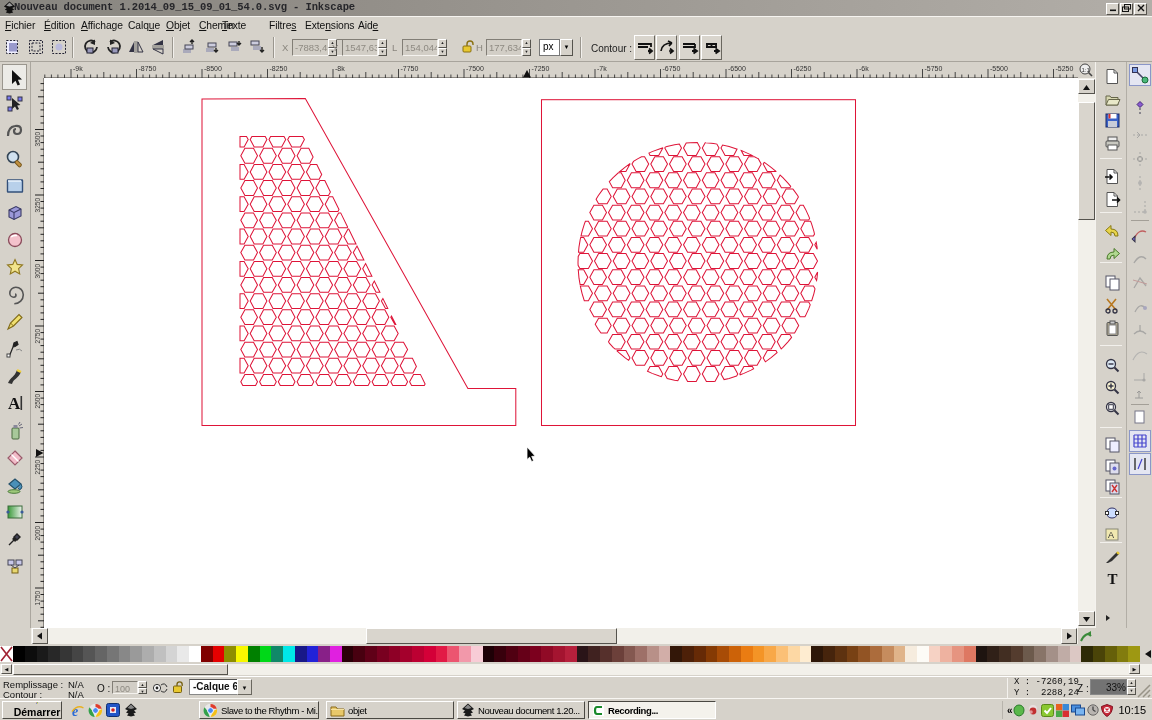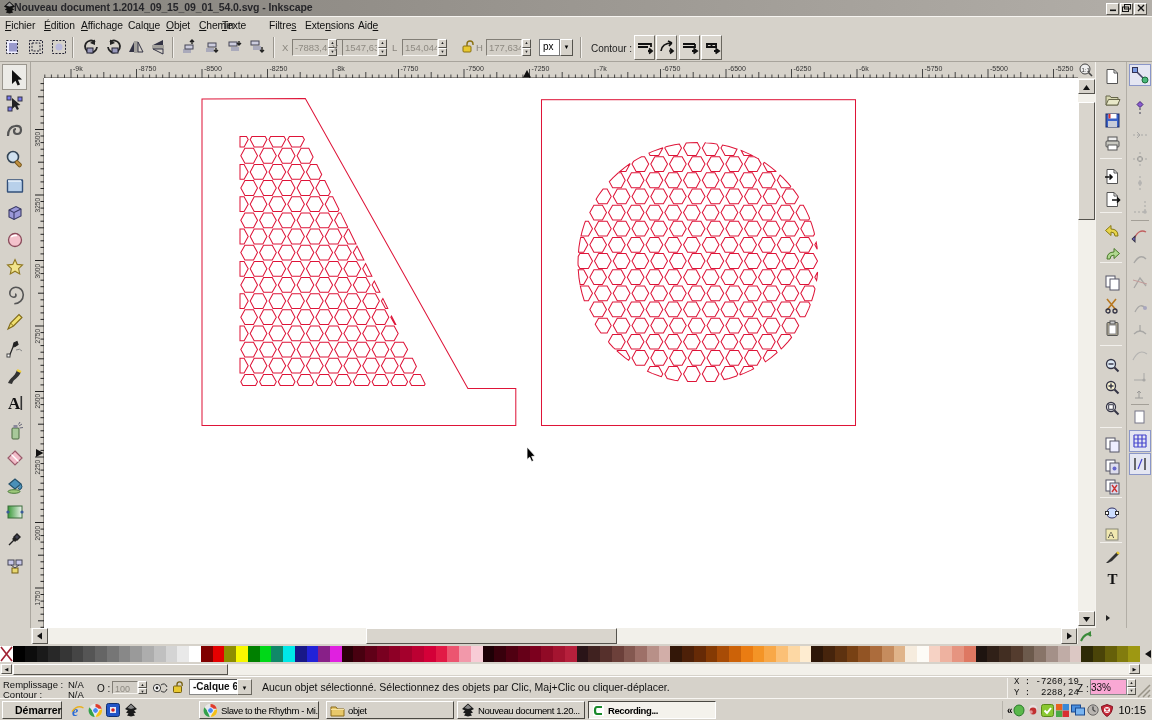--- a/index.html
+++ b/index.html
@@ -1,16 +1,16 @@
 <!DOCTYPE html>
 <html><head><meta charset="utf-8"><style>
 * { margin:0; padding:0; box-sizing:border-box; }
 body { width:1152px; height:720px; overflow:hidden; font-family:"Liberation Sans",sans-serif; background:#d6d2ca; position:relative; }
 .titlebar { left:0;top:0;width:1152px;height:16px;background:linear-gradient(90deg,#888680,#928e88 30%,#b2aea8);position:absolute; }
-.titletxt { position:absolute;left:14px;top:1px;font-size:10.5px;font-weight:bold;color:#26262a;letter-spacing:-0.1px; }
+.titletxt { position:absolute;left:14px;top:1px;font-size:10.5px;font-weight:bold;color:#26262a;letter-spacing:-0.1px;font-family:Liberation Mono, monospace; }
 .winbtn { position:absolute;top:3px;width:13px;height:12px;background:#d6d2ca;border:1px solid;border-color:#fff #55534d #55534d #fff;font-size:8px;line-height:10px;text-align:center;color:#111; }
 .menubar { position:absolute;left:0;top:16px;width:1152px;height:17px;background:#d6d2ca;border-top:1px solid #f6f4f0; }
 .menu { position:absolute;top:2.5px;font-size:10.3px;letter-spacing:-0.1px;color:#111; }
 .menu u { text-decoration:underline; }
 .toolbar { position:absolute;left:0;top:33px;width:1152px;height:29px;background:#d6d2ca;border-bottom:1px solid #a8a49c; }
 .ticon { position:absolute;top:6px;height:17px; }
 .tsep { position:absolute;top:4px;width:2px;height:21px;border-left:1px solid #9a968e;border-right:1px solid #f2f0ec; }
 .flab { position:absolute;top:9px;font-size:9.5px;color:#8a867e; }
 .fld { position:absolute;top:6px;height:17px;background:#d2cec6;border:1px solid;border-color:#827e76 #f4f2ee #f4f2ee #827e76;overflow:hidden; }
 .fld span { position:absolute;left:2px;top:2px;font-size:9.5px;color:#8e8a82; }
@@ -40,21 +40,21 @@
 .sicon { position:absolute;left:4px;width:18px;height:18px; }
 .sicon.boxed { background:#e4e6f2;border:1px solid #8a96c8;width:22px;height:22px;padding:1px;left:2px; }
 .sicon.faint { opacity:0.75; }
 .ssep { position:absolute;left:4px;width:18px;height:1px;background:#a39f97; }
 .palette { position:absolute;left:0;top:646px;width:1152px;height:16px;background:#d6d2ca; }
 .sw { position:absolute;top:0;height:16px; }
 .palscroll { position:absolute;left:0;top:664px;width:1152px;height:11px;background:#f2f0ea; }
 .palthumb { position:absolute;left:13px;top:0;width:215px;height:11px;background:#d9d5cd;border:1px solid;border-color:#fff #55534d #55534d #fff; }
 .statusbar { position:absolute;left:0;top:676px;width:1152px;height:22px;background:#d6d2ca;border-top:1px solid #fff;color:#111; }
 .taskbar { position:absolute;left:0;top:698px;width:1152px;height:22px;background:#d6d2ca;border-top:1px solid #f8f6f2; }
-.startbtn { position:absolute;left:2px;top:2px;width:60px;height:18px;background:#d6d2ca;border:1px solid;border-color:#fff #4a4842 #4a4842 #fff;font-size:10.5px;font-weight:bold;display:flex;align-items:center;gap:2px;padding-left:10px; }
+.startbtn { position:absolute;left:2px;top:2px;width:60px;height:18px;background:#d6d2ca;border:1px solid;border-color:#fff #4a4842 #4a4842 #fff;font-size:10.5px;font-weight:bold;display:flex;align-items:center;gap:2px;padding-left:10px;flex-direction:column; }
 .ql { position:absolute;top:4px;width:16px;height:16px; }
 .tbtn { position:absolute;top:2px;height:18px;background:#d6d2ca;border:1px solid;border-color:#fff #4a4842 #4a4842 #fff;font-size:9.5px;letter-spacing:-0.4px;overflow:hidden;white-space:nowrap;display:flex;align-items:center;gap:3px;padding-left:3px; }
 .tbtn.active { background:#f4f2ec;border-color:#4a4842 #fff #fff #4a4842; }
 .tbi { flex:0 0 auto;display:flex; }
 .tbl { overflow:hidden; }
 .tray { position:absolute;left:1002px;top:2px;width:148px;height:18px;display:flex;align-items:center;gap:2.5px;border-left:1px solid #b8b4ac;padding-left:4px; }
 .clock { font-size:11px;margin-left:3px;margin-right:4px; }
 </style></head><body>
 
 <div class="titlebar">
@@ -1187,26 +1187,25 @@
       <path d="M9,4 q4,-3 6,2 M9,10 q4,3 6,-2" stroke="#333" fill="none"></path>
     </svg>
 <svg width="13" height="14" style="position:absolute;left:172px;top:3px">
       <rect x="1.5" y="6" width="8" height="6.5" rx="1" fill="#e8c830" stroke="#776010"></rect>
       <path d="M5,6 V4.5 a2.6,2.6 0 0 1 5.2,0 V6" fill="none" stroke="#776010" stroke-width="1.3"></path>
     </svg>
 <div style="position:absolute;left:189px;top:2px;width:63px;height:16px;background:#fff;border:1px solid #888;border-top-color:#555">
       <span style="font-size:10px;font-weight:bold;position:absolute;left:3px;top:1px">-Calque 6</span>
     </div>
 <div style="position:absolute;left:237px;top:2px;width:15px;height:16px;background:#d6d2ca;border:1px solid;border-color:#fff #6a675f #6a675f #fff;text-align:center;font-size:6px;line-height:16px">▼</div>
-<div style="position:absolute;left:262px;top:4px;font-size:10.5px">Aucun objet sélectionné. Sélectionnez des objets par Clic, Maj+Clic ou cliquer-déplacer.</div>
 <div style="position:absolute;left:1007px;top:1px;width:1px;height:20px;background:#a8a49c;border-right:1px solid #f4f2ee"></div>
 <div style="position:absolute;left:1014px;top:0px;font-family:'Liberation Mono',monospace;font-size:9px;line-height:10.5px;white-space:pre">X : -7260,19
 Y :  2288,24</div>
 <div style="position:absolute;left:1077px;top:6px;font-size:10px">Z&nbsp;:</div>
-<div style="position:absolute;left:1090px;top:2px;width:37px;height:16px;background:#f9a8d4;border:1px solid #888;text-align:left;font-size:10px;line-height:15px">33%</div>
+<div style="position:absolute;left:1090px;top:2px;width:37px;height:16px;background:#737373;border:1px solid #888;text-align:right;font-size:10px;line-height:15px">33%</div>
 <div class="spin" style="left:1127px;top:2px;height:16px">
       <div class="sb">▲</div>
       <div class="sb">▼</div>
     </div>
 <svg width="14" height="14" style="position:absolute;left:1137px;top:7px">
       <path d="M13,1 L1,13 M13,6 L6,13 M13,11 L11,13" stroke="#989488" stroke-width="1.5"></path>
     </svg>
 </div>
 
 <div class="taskbar">

